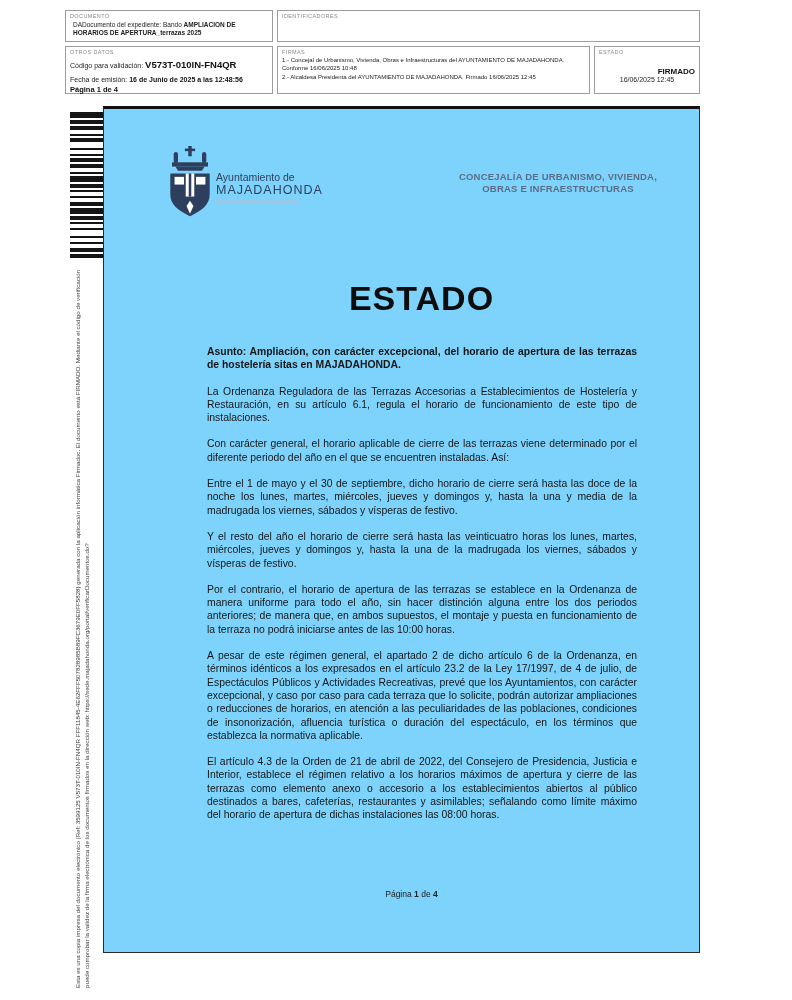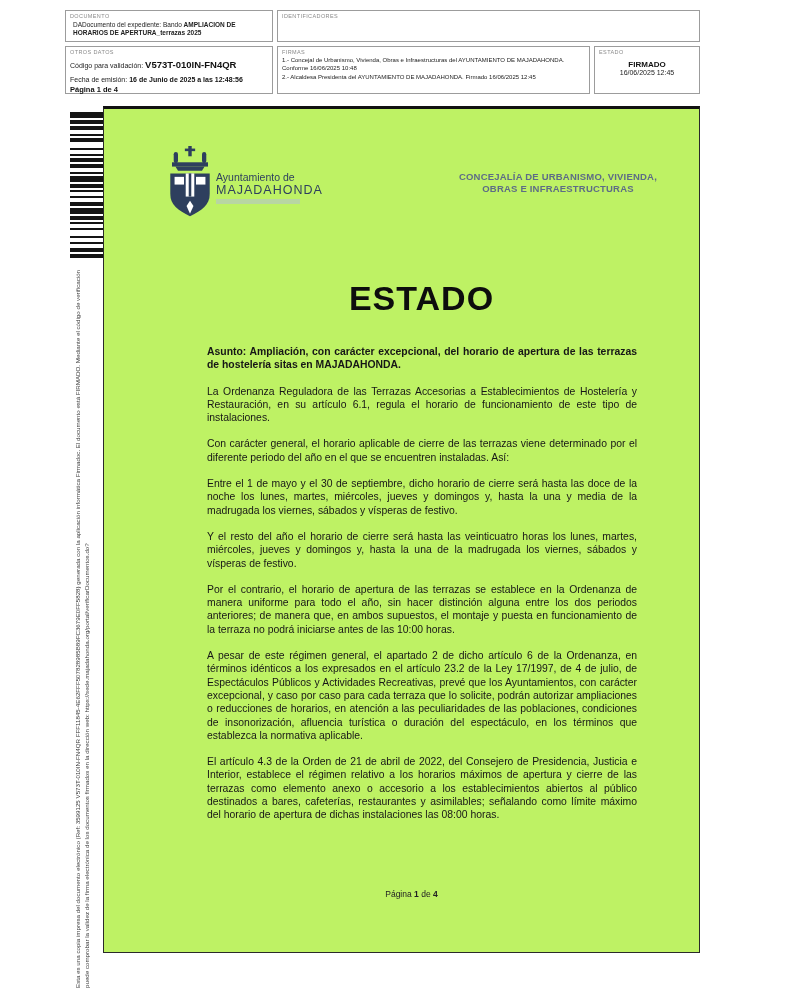--- a/index.html
+++ b/index.html
@@ -23,37 +23,37 @@
   .box-firmas{left:277px;top:46px;width:313px;height:48px;}
   .box-estado{left:594px;top:46px;width:106px;height:48px;}
   .doc-line{font-size:6.5px;line-height:8px;color:#222;padding-left:3px;}
   .doc-line b{font-weight:bold;}
   .otros-line{white-space:nowrap;line-height:11px;}
   .otros-lbl{font-size:7px;color:#222;}
   .otros-code{font-size:9.5px;font-weight:bold;color:#111;}
   .otros-val{font-size:7px;font-weight:bold;color:#111;}
   .otros-page{font-size:7.5px;font-weight:bold;color:#111;line-height:10px;}
   .firmas-item{font-size:6px;line-height:7.6px;color:#222;margin-bottom:2px;}
-  .estado-status{font-size:8px;font-weight:bold;text-align:center;margin-top:5px;color:#111;}
+  .estado-status{font-size:8px;font-weight:bold;text-align:right;margin-top:12px;color:#111;}
   .estado-date{font-size:7px;text-align:center;color:#222;}
   
   .barcode{
     position:absolute;left:70px;top:112px;width:34px;height:152px;
     overflow:hidden;display:flex;flex-direction:column;
   }
   .vtext{
     position:absolute;left:74px;top:988px;width:718px;
     transform:rotate(-90deg);transform-origin:0 0;
     font-size:6.2px;line-height:8.6px;color:#3c3c3c;white-space:nowrap;
   }
   
   .page{
     position:absolute;left:103px;top:106px;width:597px;height:847px;
     border:1px solid #2a2a2a;border-top:3px solid #111;
-    box-sizing:border-box;background:#bef264;
+    box-sizing:border-box;background:#7dd3fc;
   }
   .crest{position:absolute;left:62px;top:36px;width:48px;height:74px;}
   .org{position:absolute;left:112px;top:62px;color:var(--navy,#2e3f5e);}
   .org-line1{font-size:10.5px;line-height:12px;}
   .org-line2{font-size:12.5px;line-height:14px;letter-spacing:1px;}
   .org-underline{width:84px;height:5px;background:var(--underline,#b3c0d6);opacity:.55;margin-top:2px;}
   .dept{
     position:absolute;left:304px;top:62px;width:300px;text-align:center;
     color:var(--dept_blue,#5d6c86);font-size:9.5px;font-weight:bold;line-height:12px;
     letter-spacing:.2px;

